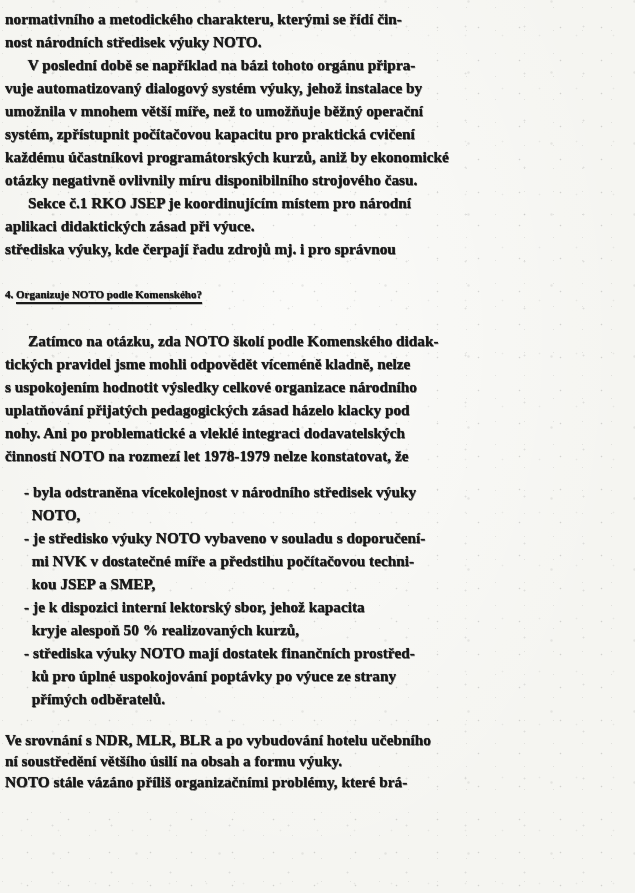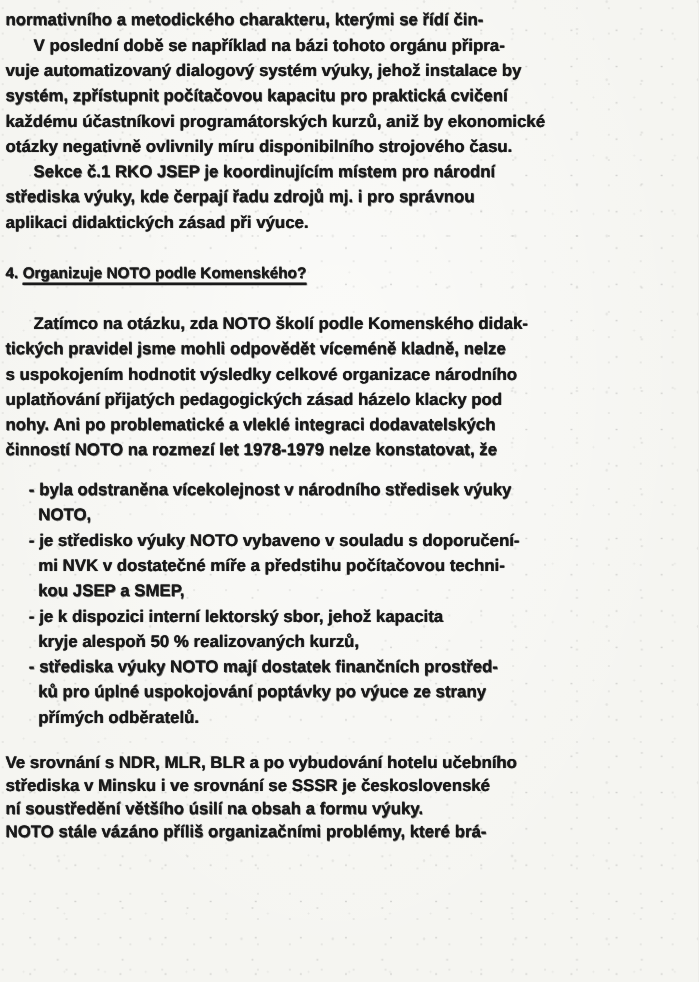--- a/index.html
+++ b/index.html
@@ -8,21 +8,21 @@
   }
   html,body{margin:0;padding:0;background:#e8e8e4;}
   .page{
     position:relative;
     width:635px;height:893px;
     margin:0 auto;
     background:
       radial-gradient(ellipse at 48% 38%, rgba(255,255,255,.55) 0%, rgba(255,255,255,0) 70%),
       var(--paper);
     overflow:hidden;
-    font-family:Liberation Sans, sans-serif;
+    font-family:Liberation Serif, serif;
     font-weight:700;
     color:var(--ink);
   }
   
   .page::before{
     content:"";position:absolute;inset:0;pointer-events:none;
     background-image:
       radial-gradient(circle, rgba(30,30,30,.16) 0.6px, transparent 1.1px),
       radial-gradient(circle, rgba(30,30,30,.11) 0.6px, transparent 1.3px),
       radial-gradient(circle, rgba(30,30,30,.08) 0.8px, transparent 1.6px);
@@ -45,52 +45,54 @@
     white-space:pre;
     font-size:15.3px;
     line-height:23px;
     
     text-shadow:0 0 0.7px currentColor, 0.5px 0.5px 0.6px rgba(25,25,25,.55);
   }
   .block{margin:0;}
   .block.heading{
     margin:23px 0;
     white-space:pre;
-    font-size:14px;
+    font-size:11px;
     line-height:23px;
     text-shadow:0 0 0.7px currentColor, 0.5px 0.5px 0.6px rgba(25,25,25,.55);
   }
   .block.heading .underline{
     text-decoration:underline;
     text-decoration-thickness:2px;
     text-underline-offset:4px;
   }
   .block.list{margin-top:13px;}
   .block.closing{margin-top:19px;}
   .block.closing .line{line-height:21px;}
 </style>
 </head>
 <body>
 
 <div class="page">
   <div class="doc" id="doc">
       <div class="block paragraph">
         <div class="line">normativního a metodického charakteru, kterými se řídí čin-</div>
+        <div class="line">nost národních středisek výuky NOTO.</div>
       </div>
       <div class="block paragraph">
         <div class="line">      V poslední době se například na bázi tohoto orgánu připra-</div>
         <div class="line">vuje automatizovaný dialogový systém výuky, jehož instalace by</div>
+        <div class="line">umožnila v mnohem větší míře, než to umožňuje běžný operační</div>
         <div class="line">systém, zpřístupnit počítačovou kapacitu pro praktická cvičení</div>
         <div class="line">každému účastníkovi programátorských kurzů, aniž by ekonomické</div>
         <div class="line">otázky negativně ovlivnily míru disponibilního strojového času.</div>
       </div>
       <div class="block paragraph">
         <div class="line">      Sekce č.1 RKO JSEP je koordinujícím místem pro národní</div>
+        <div class="line">aplikaci didaktických zásad při výuce.</div>
         <div class="line">střediska výuky, kde čerpají řadu zdrojů mj. i pro správnou</div>
-        <div class="line">aplikaci didaktických zásad při výuce.</div>
       </div>
       <div class="block heading"><span>4.</span><span> </span><span class="underline">Organizuje NOTO podle Komenského?</span></div>
       <div class="block paragraph">
         <div class="line">      Zatímco na otázku, zda NOTO školí podle Komenského didak-</div>
         <div class="line">tických pravidel jsme mohli odpovědět víceméně kladně, nelze</div>
         <div class="line">s uspokojením hodnotit výsledky celkové organizace národního</div>
         <div class="line">uplatňování přijatých pedagogických zásad házelo klacky pod</div>
         <div class="line">nohy. Ani po problematické a vleklé integraci dodavatelských</div>
         <div class="line">činností NOTO na rozmezí let 1978-1979 nelze konstatovat, že</div>
       </div>
@@ -101,18 +103,17 @@
         <div class="line">       mi NVK v dostatečné míře a předstihu počítačovou techni-</div>
         <div class="line">       kou JSEP a SMEP,</div>
         <div class="line">     - je k dispozici interní lektorský sbor, jehož kapacita</div>
         <div class="line">       kryje alespoň 50 % realizovaných kurzů,</div>
         <div class="line">     - střediska výuky NOTO mají dostatek finančních prostřed-</div>
         <div class="line">       ků pro úplné uspokojování poptávky po výuce ze strany</div>
         <div class="line">       přímých odběratelů.</div>
       </div>
       <div class="block closing">
         <div class="line">Ve srovnání s NDR, MLR, BLR a po vybudování hotelu učebního</div>
-        <div class="line">střediska v Minsku i ve srovnání se SSSR je československé</div>
         <div class="line">ní soustředění většího úsilí na obsah a formu výuky.</div>
         <div class="line">NOTO stále vázáno příliš organizačními problémy, které brá-</div>
       </div>
     </div>
 </div>
 
 </body></html>

